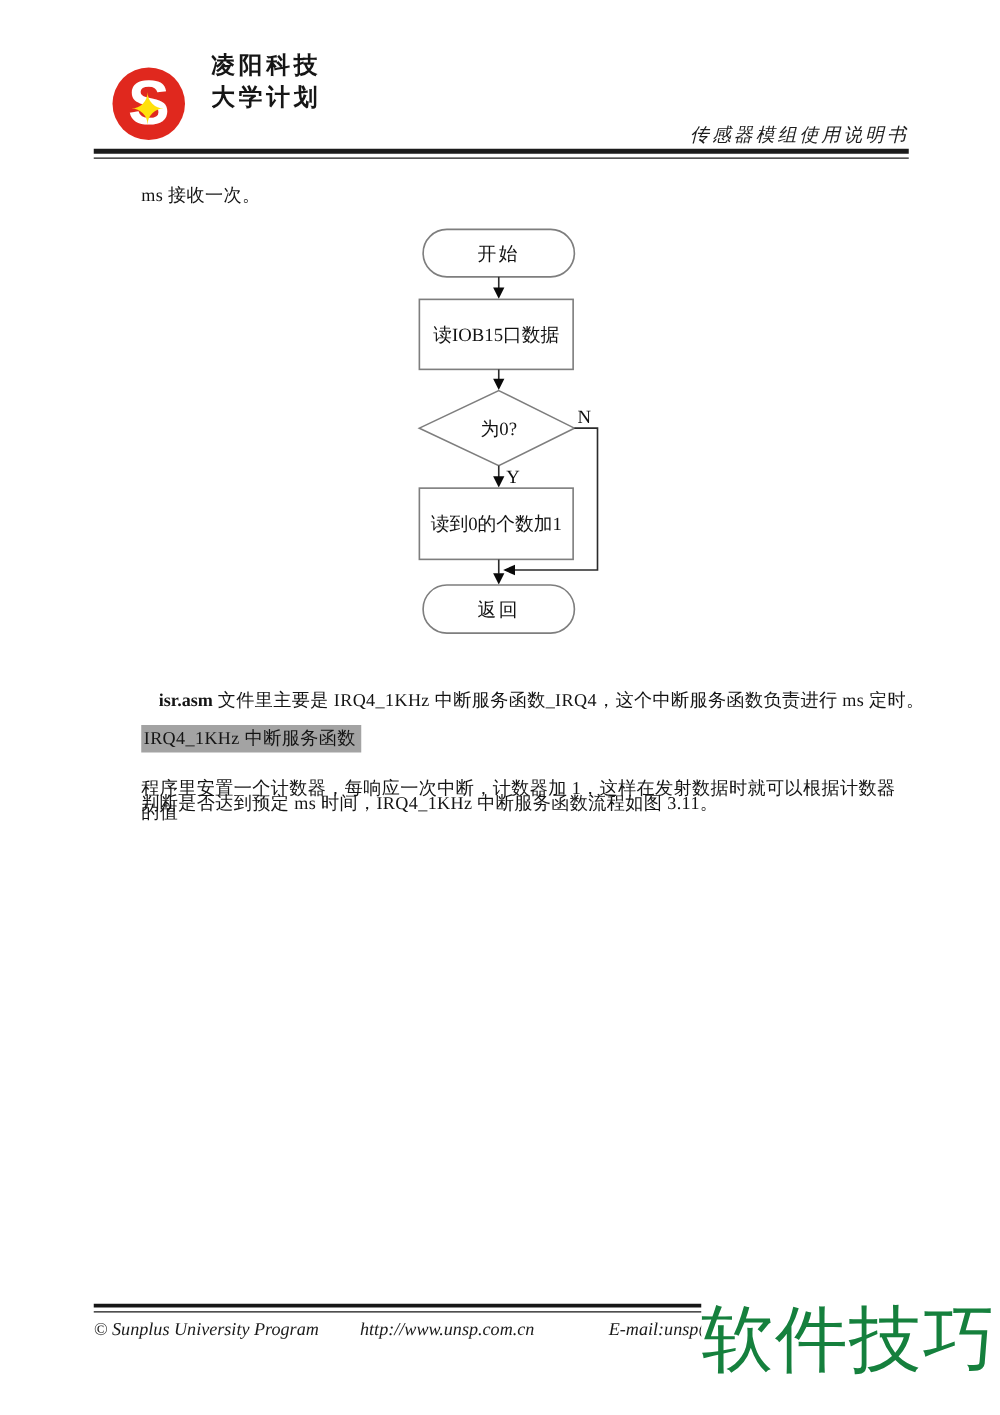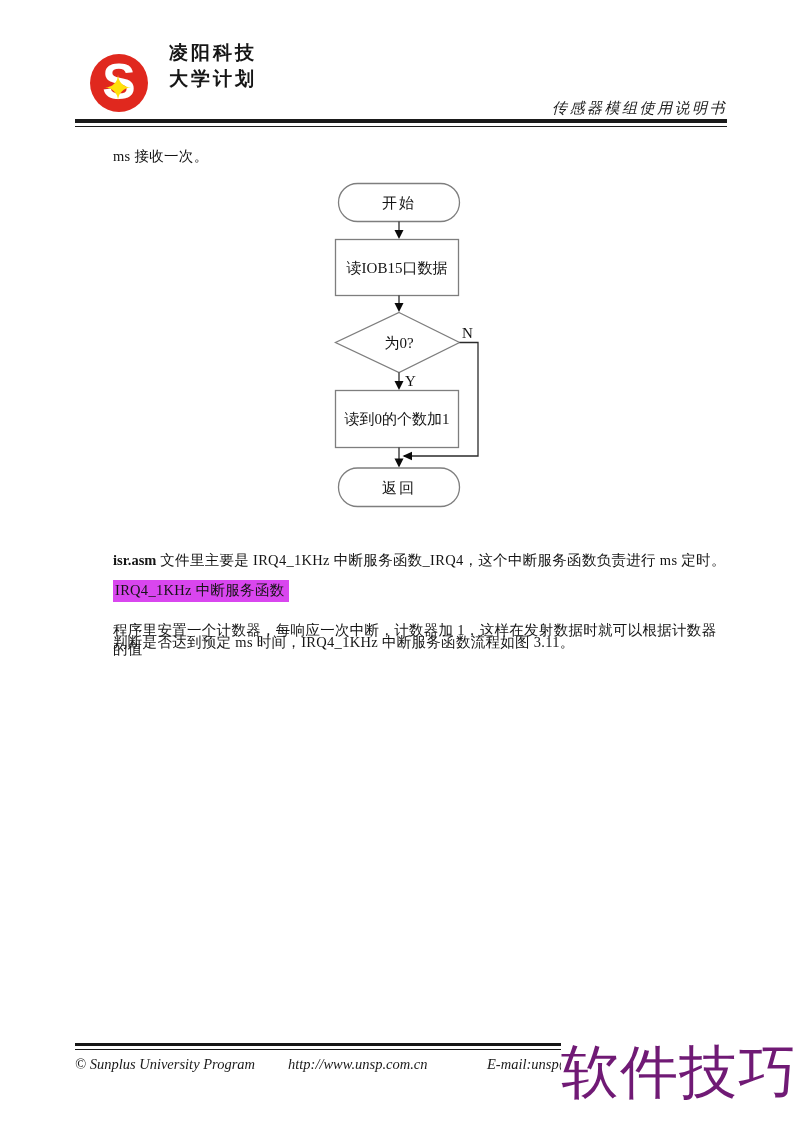--- a/index.html
+++ b/index.html
@@ -37,24 +37,24 @@
     font-size:15px; font-style:italic; letter-spacing:2.5px; color:#1c1c1c;
   }
   .rule { position:absolute; left:75px; width:652px; height:0; }
   .rule-h1 { top:119px; border-top:4px solid #1b1b1b; }
   .rule-h2 { top:126px; border-top:1.5px solid #1b1b1b; }
 
   
   .bodytext { position:absolute; font-size:14.5px; color:#141414; letter-spacing:0.3px; }
   .intro   { left:113px; top:147px; }
   .caption { left:113px; top:519px; width:607px; text-align:center; font-weight:bold; font-size:15px; }
-  .para1   { left:113px; top:551px; width:618px;font-family:Liberation Serif, serif; }
+  .para1   { left:127px; top:551px; width:618px;font-family:Liberation Serif, serif; }
   .para1 b { letter-spacing:0; }
   .hl {
-    left:113px; top:580px; background:#d946ef; padding:1px 4px 2px 2px;
+    left:113px; top:580px; background:#a3a3a3; padding:1px 4px 2px 2px;
     display:inline-block;
   }
   .p2a { left:113px; top:609px; width:618px;margin-top:12px; }
   .p2b { left:113px; top:633px; width:618px; }
 
   
   .flowchart { position:absolute; left:300px; top:165px; }
   .fc-shape { fill:#ffffff; stroke:#7e7e7e; stroke-width:1.3; }
   .fc-line  { stroke:#2b2b2b; stroke-width:1.3; fill:none; }
   .fc-arrow { fill:#0a0a0a; stroke:none; }
@@ -67,21 +67,21 @@
     position:absolute; top:1056px; font-size:14.5px; font-style:italic;
     color:#1a1a1a; z-index:1;
   }
   .foot-copy  { left:75px; }
   .foot-url   { left:288px; }
   .foot-email { left:487px; }
   .watermark {
     position:absolute; left:561px; top:1035px; width:239px; height:77px;
     background:#ffffff; overflow:hidden; z-index:5;
     font-family:"Liberation Sans","DejaVu Sans",sans-serif;
-    font-size:58px; line-height:74px; color:#701a75;
+    font-size:58px; line-height:74px; color:#15803d;
     white-space:nowrap; letter-spacing:1px;
   }
 </style>
 </head>
 <body>
 
 <div class="page">
 
   <div class="logo-circle">
     <span class="logo-s">S</span>

